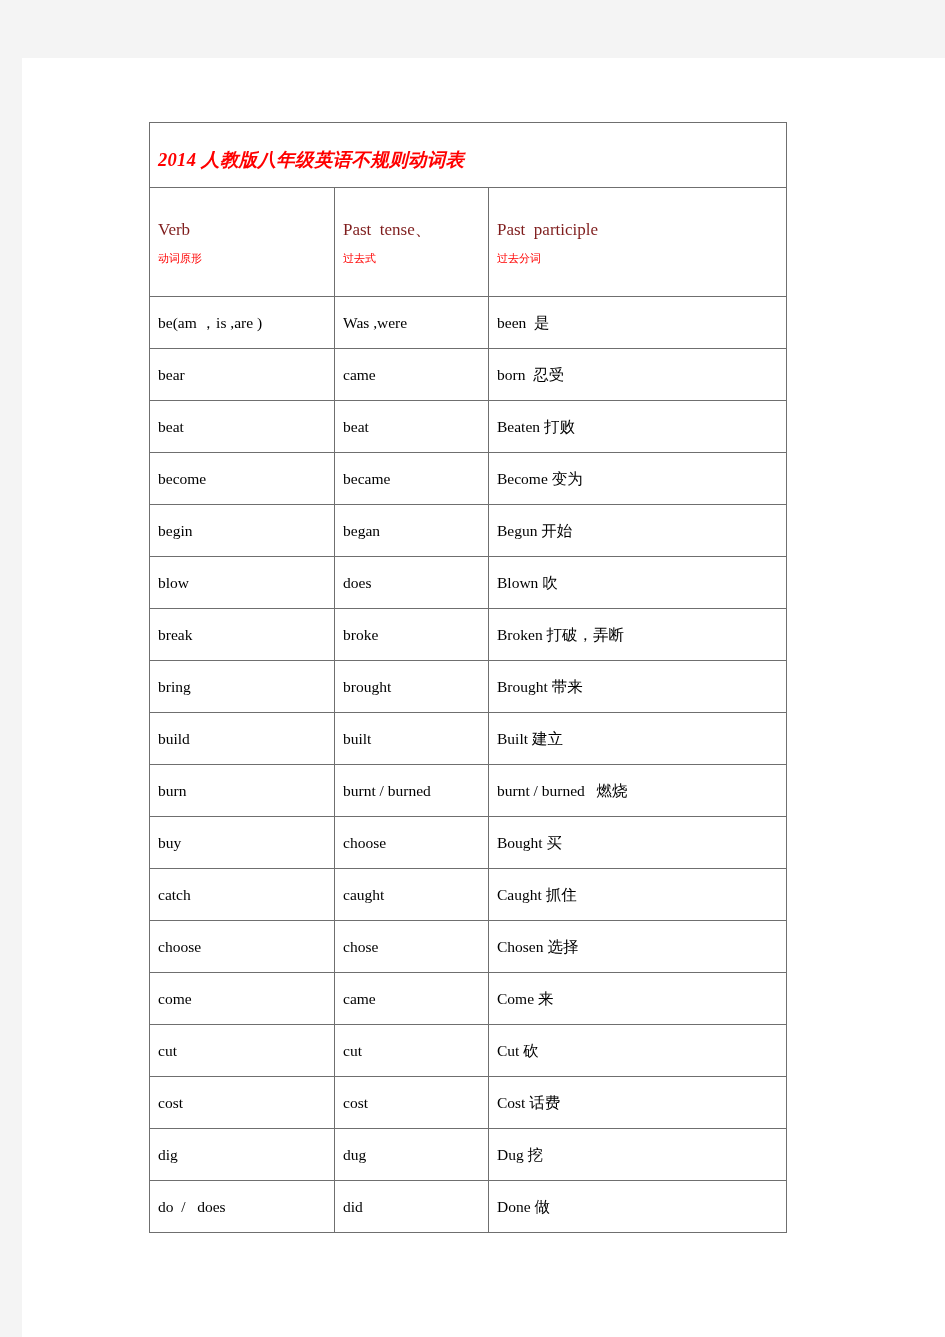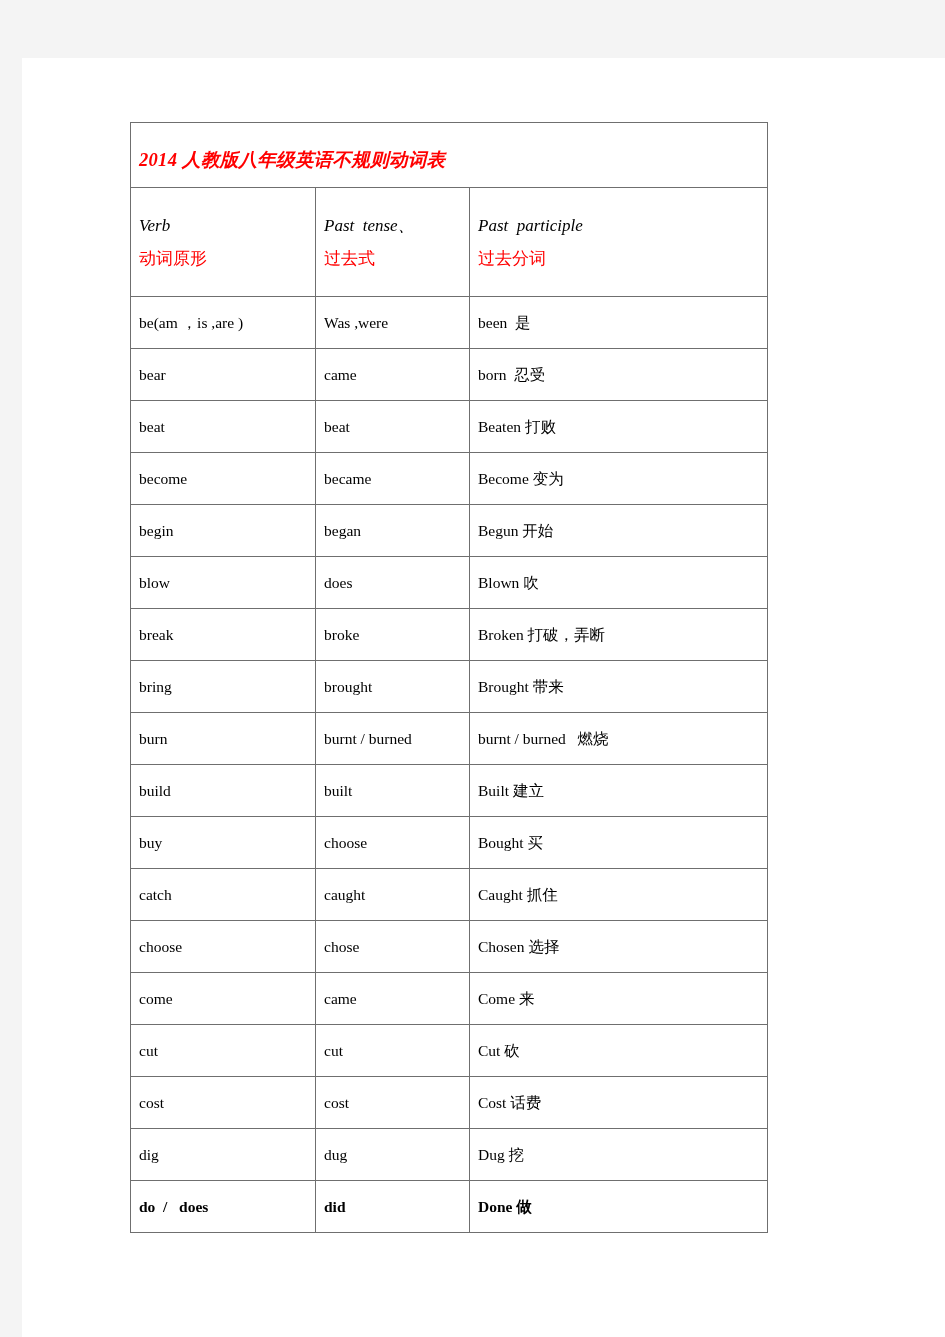--- a/index.html
+++ b/index.html
@@ -18,21 +18,21 @@
     position: absolute;
     left: 22px;
     top: 58px;
     width: 923px;
     height: 1279px;
     background: #ffffff;
   }
 
   #doc-table {
     position: absolute;
-    left: 108px;
+    left: 127px;
     top: 64px;
     width: 637px;
     border-collapse: collapse;
     table-layout: fixed;
   }
 
   #doc-table td {
     border: 1px solid #6f6f6f;
     padding: 0 8px;
     vertical-align: middle;
@@ -66,30 +66,29 @@
   }
 
   
   tr.header-row td {
     height: 108px;
     vertical-align: top;
     padding-top: 18px;
     border-bottom: 1px solid #555;
   }
   .hdr-en {
-    color: #000000;
+    color: #7f1d1d;
     font-size: 17px;
     display: block;
     margin-bottom: 12px;
     white-space: pre;
-    font-style: italic;
   }
   .hdr-cn {
     color: #ff0000;
-    font-size: 17px;
+    font-size: 11px;
     display: block;
   }
 
   
   tr.data-row td {
     height: 51px;
   }
   tr.data-row td.col-a,
   tr.data-row td.col-b {
     font-size: 15.5px;
@@ -98,21 +97,20 @@
   tr.data-row td.col-c {
     font-size: 17.5px;
     white-space: pre;
   }
   
   tr.data-row td.col-c.small {
     font-size: 15.5px;
   }
   tr.data-row.last td {
     border-bottom: 1.5px solid #2b2b2b;
-    font-weight: bold;
   }
 </style>
 </head>
 <body>
 
 <div id="page">
 
   <table id="doc-table">
     <colgroup>
       <col class="c1">
@@ -176,28 +174,28 @@
           <td class="col-a">break</td>
           <td class="col-b">broke</td>
           <td class="col-c">Broken 打破，弄断</td>
         </tr>
         <tr class="data-row">
           <td class="col-a">bring</td>
           <td class="col-b">brought</td>
           <td class="col-c">Brought 带来</td>
         </tr>
         <tr class="data-row">
+          <td class="col-a">build</td>
+          <td class="col-b">built</td>
+          <td class="col-c">Built 建立</td>
+        </tr>
+        <tr class="data-row">
           <td class="col-a">burn</td>
           <td class="col-b">burnt / burned</td>
           <td class="col-c small">burnt / burned   燃烧</td>
-        </tr>
-        <tr class="data-row">
-          <td class="col-a">build</td>
-          <td class="col-b">built</td>
-          <td class="col-c">Built 建立</td>
         </tr>
         <tr class="data-row">
           <td class="col-a">buy</td>
           <td class="col-b">choose</td>
           <td class="col-c">Bought 买</td>
         </tr>
         <tr class="data-row">
           <td class="col-a">catch</td>
           <td class="col-b">caught</td>
           <td class="col-c">Caught 抓住</td>

